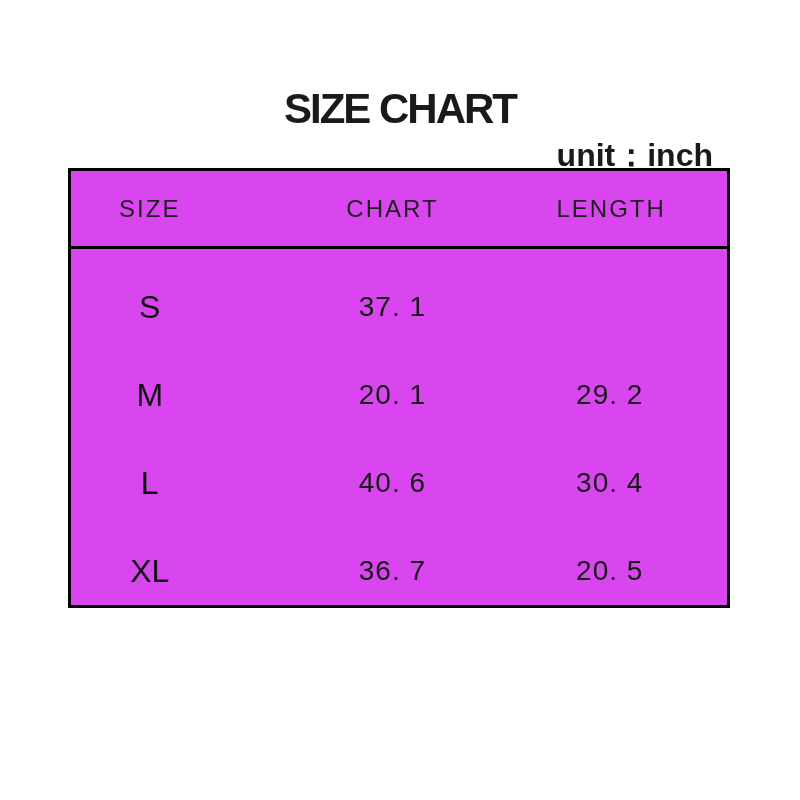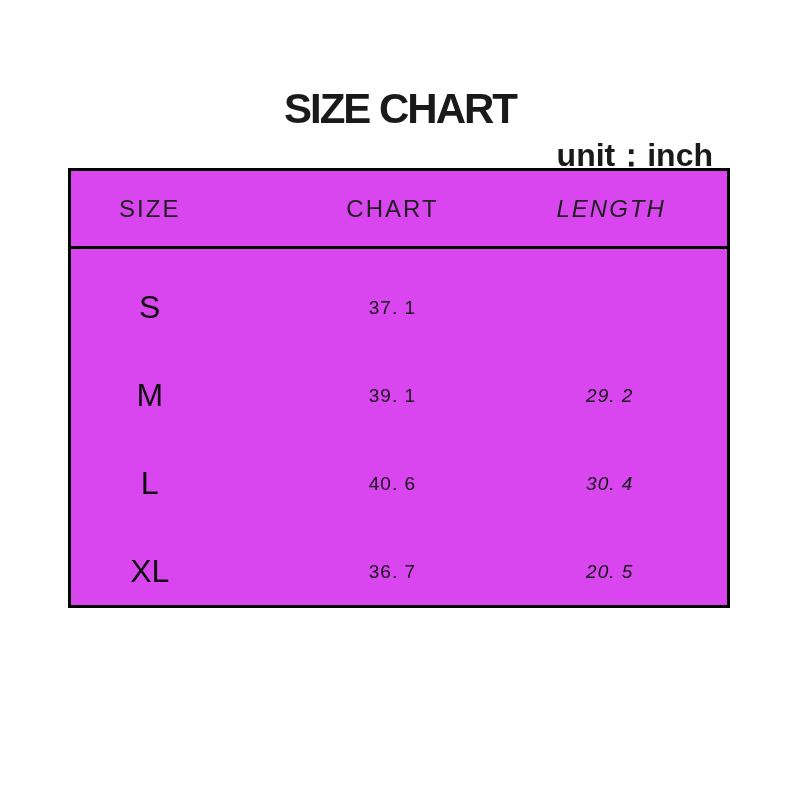--- a/index.html
+++ b/index.html
@@ -69,28 +69,27 @@
   .tbody .row {
     height: 88px;
   }
   .cell {
     text-align: center;
     line-height: 1;
     white-space: pre;
   }
   .col-length {
     padding-right: 64px;
-    font-style: italic;
   }
   .size-cell {
     font-size: 32px;
     color: #111111;
   }
   .num-cell {
-    font-size: 19px;
+    font-size: 28px;
     letter-spacing: 1px;
     color: #161616;
   }
 </style>
 </head>
 <body>
 
 <div class="page">
 
   <h1 class="title">SIZE CHART</h1>
@@ -107,21 +106,21 @@
 
     <div class="tbody">
 
       <div class="row">
         <div class="cell size-cell col-size">S</div>
         <div class="cell num-cell col-chest">37. 1</div>
       </div>
 
       <div class="row">
         <div class="cell size-cell col-size">M</div>
-        <div class="cell num-cell col-chest">39. 1</div>
+        <div class="cell num-cell col-chest">20. 1</div>
         <div class="cell num-cell col-length">29. 2</div>
       </div>
 
       <div class="row">
         <div class="cell size-cell col-size">L</div>
         <div class="cell num-cell col-chest">40. 6</div>
         <div class="cell num-cell col-length">30. 4</div>
       </div>
 
       <div class="row">

